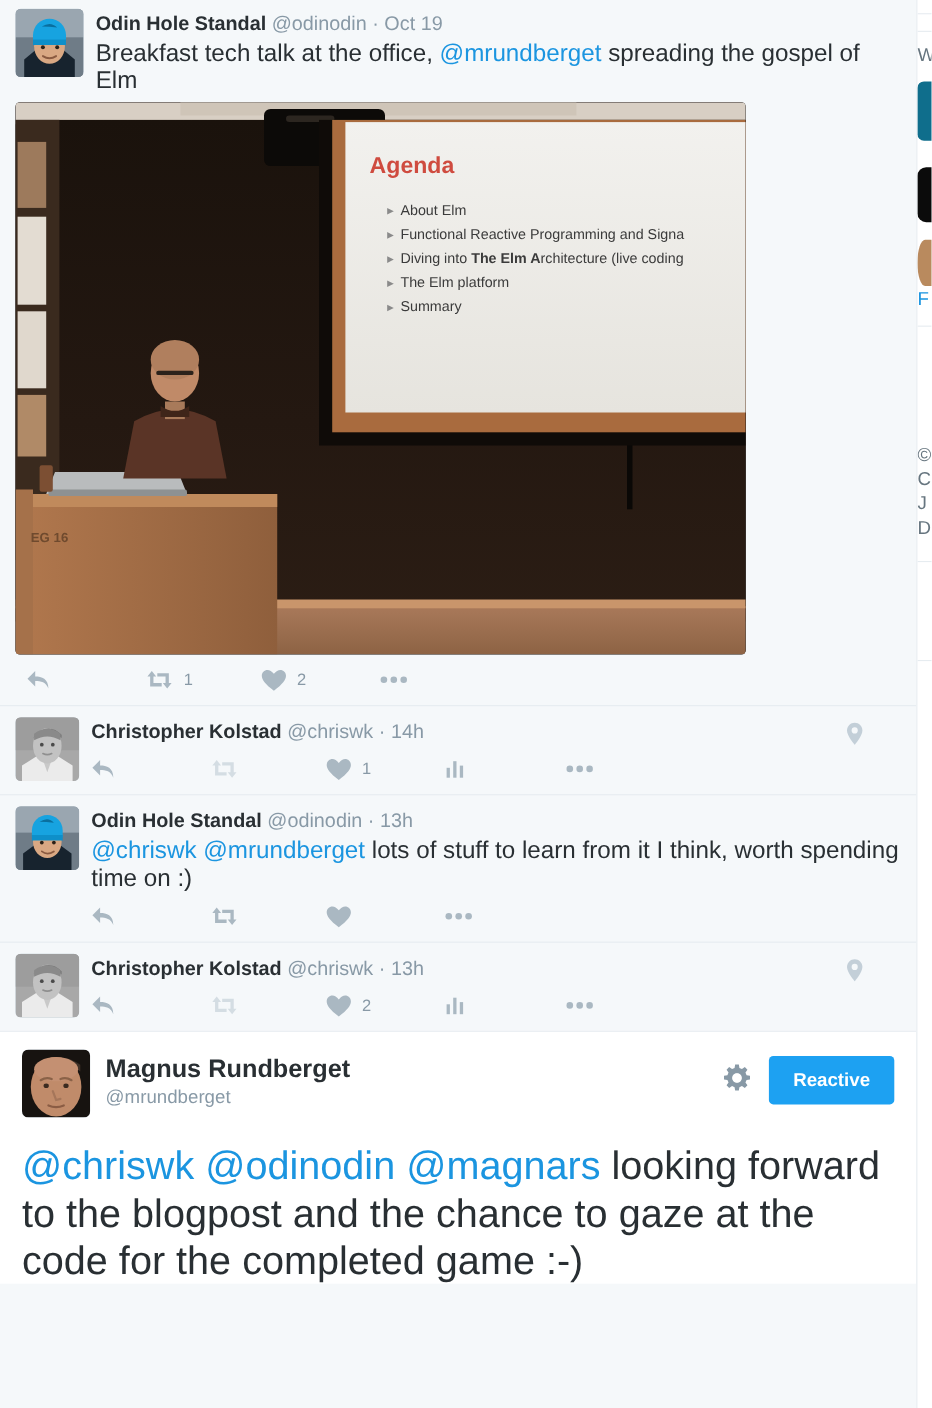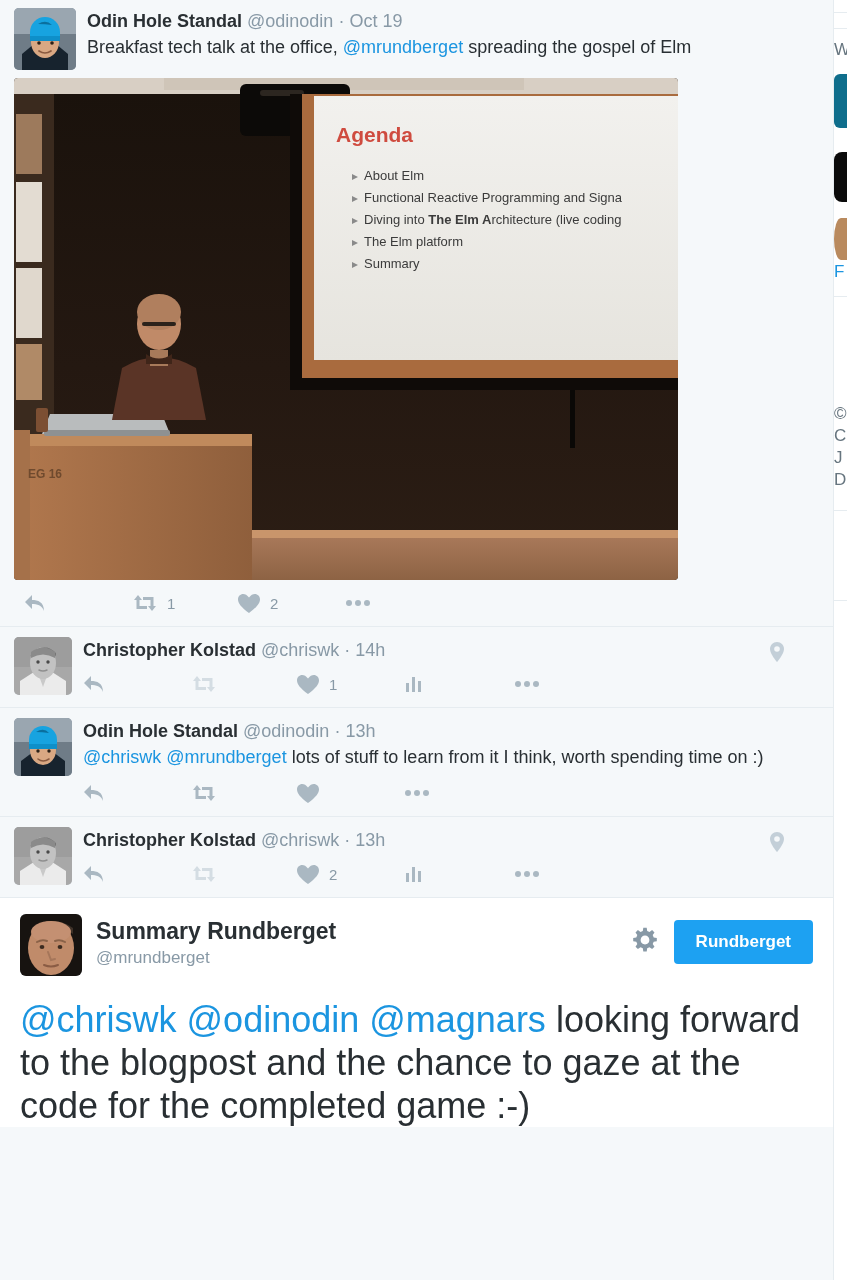--- a/index.html
+++ b/index.html
@@ -29,21 +29,21 @@
 
   .t-body { flex: 1 1 auto; min-width: 0; padding-top: 2px; }
 
   .t-head { font-size: 18px; line-height: 22px; white-space: nowrap; }
   .t-name { font-weight: bold; color: #292f33; text-align: right; }
   .t-handle { color: #8899a6; font-weight: normal; }
   .t-sep { color: #8899a6; }
   .t-time { color: #8899a6; }
 
   .t-text {
-    font-size: 18px; line-height: 25px; color: #292f33;
+    font-size: 22px; line-height: 25px; color: #292f33;
     margin-top: 3px; word-wrap: break-word;
   }
   .mention { color: #1b95e0; }
 
   
   .pin-icon { position: absolute; right: 48px; top: 14px; }
 
   
   .photo-card {
     margin-top: 8px; width: 664px; height: 502px;
@@ -457,31 +457,31 @@
             <ellipse cx="31" cy="18" rx="20" ry="11" fill="#c49072"></ellipse>
             <ellipse cx="22" cy="33" rx="2.4" ry="2.1" fill="#3b2b20"></ellipse>
             <ellipse cx="40" cy="33" rx="2.4" ry="2.1" fill="#3b2b20"></ellipse>
             <path d="M17 28 q5 -3 10 -1" stroke="#8a6248" stroke-width="2" fill="none" stroke-linecap="round"></path>
             <path d="M35 27 q5 -2 10 1" stroke="#8a6248" stroke-width="2" fill="none" stroke-linecap="round"></path>
             <path d="M28 38 l3 8 l4 -1" stroke="#a5765a" stroke-width="2" fill="none" stroke-linecap="round"></path>
             <path d="M24 51 q7 3 14 0" stroke="#8a5c44" stroke-width="2" fill="none" stroke-linecap="round"></path>
           </svg>
         </div>
         <div class="mt-names">
-          <div class="mt-name">Summary Rundberget</div>
+          <div class="mt-name">Magnus Rundberget</div>
           <div class="mt-handle">@mrundberget</div>
         </div>
         <div class="mt-controls">
           <span class="gear-btn">
             <svg width="26" height="26" viewBox="0 0 26 26" aria-hidden="true">
               <path d="M13 8.6 a4.4 4.4 0 1 0 0 8.8 a4.4 4.4 0 1 0 0 -8.8 Z M11.3 0.8 h3.4 l0.5 3.1 l2.3 1 l2.6 -1.8 l2.4 2.4 l-1.8 2.6 l1 2.3 l3.1 0.5 v3.4 l-3.1 0.5 l-1 2.3 l1.8 2.6 l-2.4 2.4 l-2.6 -1.8 l-2.3 1 l-0.5 3.1 h-3.4 l-0.5 -3.1 l-2.3 -1 l-2.6 1.8 l-2.4 -2.4 l1.8 -2.6 l-1 -2.3 l-3.1 -0.5 v-3.4 l3.1 -0.5 l1 -2.3 l-1.8 -2.6 l2.4 -2.4 l2.6 1.8 l2.3 -1 Z" fill="#8899a6"></path>
               <circle cx="13" cy="13" r="4" fill="#ffffff"></circle>
             </svg>
           </span>
-          <button class="following-btn">Rundberget</button>
+          <button class="following-btn">Reactive</button>
         </div>
       </div>
       <div class="mt-text"><span class="mention">@chriswk</span> <span class="mention">@odinodin</span> <span class="mention">@magnars</span> looking forward to the blogpost and the chance to gaze at the code for the completed game :-)</div>
     </div>
 
   </div>
 
   <div class="sidebar-sliver">
     <div class="sv-line" style="top:12px"></div>
     <div class="sv-line" style="top:28px"></div>

